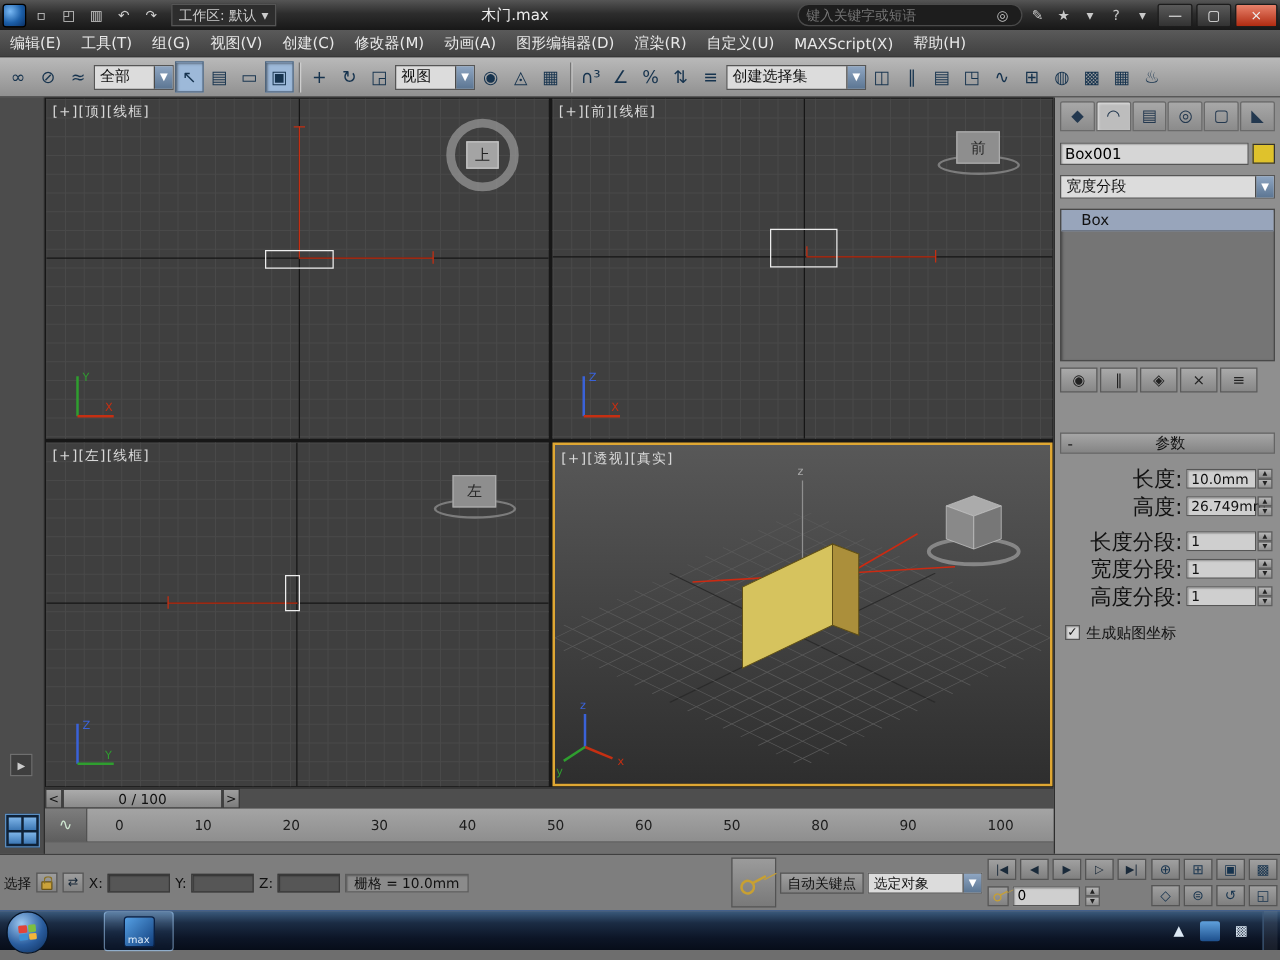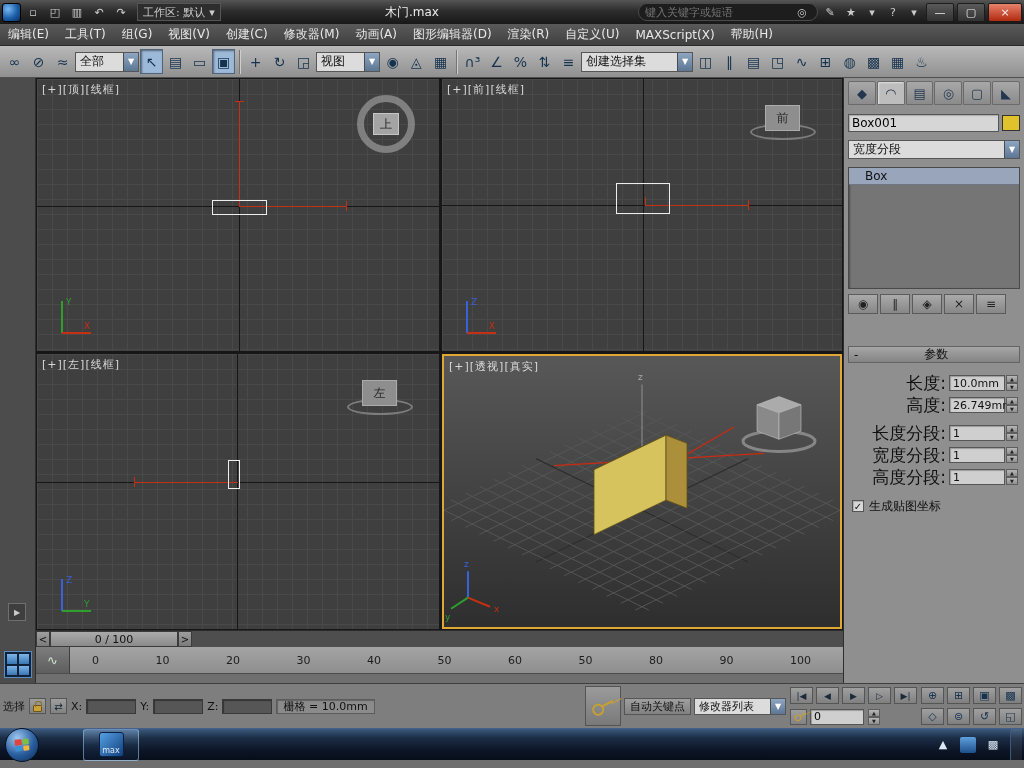--- a/index.html
+++ b/index.html
@@ -114,21 +114,21 @@
 .anim-col,.play-col,.nav-col{display:flex;flex-direction:column;padding:1px 2px;flex:none}
 .arow{flex:1;display:flex;align-items:center;gap:3px}
 .sbtn2{height:17px;padding:0 5px;background:linear-gradient(#9f9f9f,#818181);border:1px solid #555;font-size:11px;display:flex;align-items:center;white-space:nowrap}
 .scombo{height:17px;width:92px;font-size:11px}
 .pbtn{width:23px;height:17px;display:flex;align-items:center;justify-content:center;background:linear-gradient(#a0a0a0,#808080);border:1px solid #555;font-size:9px;color:#1a2a3a;white-space:nowrap}
 .framefield{width:54px;height:16px;background:#cfcfcf;border:1px solid #555;box-shadow:inset 1px 1px 1px rgba(0,0,0,.25);font-size:11px;font-family:inherit;padding:0 3px;outline:none}
 .kficon{width:14px;height:14px;background:linear-gradient(#e06a5a,#9e2c1c);border:1px solid #5e1a10;border-radius:2px;flex:none}
 .navbtn{width:23px;height:17px;display:flex;align-items:center;justify-content:center;background:linear-gradient(#a0a0a0,#7f7f7f);border:1px solid #555;font-size:11px;color:#16334e}
 
 
-.taskbar{height:32px;background:linear-gradient(#3a5a7c,#1b2c44 30%,#0c1526 70%,#070d19);display:flex;align-items:center;border-top:1px solid #44608a}
+.taskbar{height:32px;background:linear-gradient(#3a5a7c,#1b2c44 30%,#0c1526 70%,#070d19);display:flex;border-top:1px solid #44608a}
 .orb{width:34px;height:34px;margin-left:5px;border-radius:50%;background:radial-gradient(circle at 35% 28%,#9cc7f0,#2a5d9e 55%,#0b2a55);border:1px solid #061325;display:flex;align-items:center;justify-content:center;flex:none}
 .orbflag{width:14px;height:12px;display:grid;grid-template-columns:1fr 1fr;grid-template-rows:1fr 1fr;gap:1px;transform:rotate(-6deg)}
 .orbflag i{border-radius:1px}
 .taskapp{width:56px;height:32px;margin-left:44px;border:1px solid rgba(160,200,240,.55);border-radius:3px;background:linear-gradient(rgba(150,190,230,.4),rgba(60,100,150,.18) 50%,rgba(20,40,70,.3));display:flex;align-items:center;justify-content:center;flex:none}
 .maxicon{width:25px;height:25px;border-radius:3px;background:linear-gradient(135deg,#55a0e4,#123f7d);border:1px solid #0a2145;color:#dceaf8;font-size:8px;display:flex;align-items:flex-end;justify-content:center;padding-bottom:1px}
 .tray{margin-left:auto;display:flex;align-items:center;gap:9px;height:100%;padding-right:2px}
 .trayicon{width:16px;height:16px;display:flex;align-items:center;justify-content:center;color:#dce8f4;font-size:11px}
 .trayicon.blue{background:linear-gradient(#5fa0dc,#1d4f8c);border-radius:2px;font-size:9px}
 .showdesk{width:12px;height:100%;border-left:1px solid #3d5878;background:rgba(255,255,255,.07)}
 </style>
@@ -583,21 +583,21 @@
         <span class="gridfield">栅格 = 10.0mm</span>
       </div>
     </div>
     <div class="bigkey">
         <span class="keyshape"></span>
       </div>
     <div class="anim-col">
       <div class="arow">
         <span class="sbtn2">自动关键点</span>
         <div class="combo scombo">
-          <span class="ctext">修改器列表</span>
+          <span class="ctext">选定对象</span>
           <span class="carrow">▼</span>
         </div>
       </div>
     </div>
     <div class="play-col">
       <div class="arow">
         <span class="pbtn">|◀</span>
         <span class="pbtn">◀</span>
         <span class="pbtn">▶</span>
         <span class="pbtn">▷</span>

